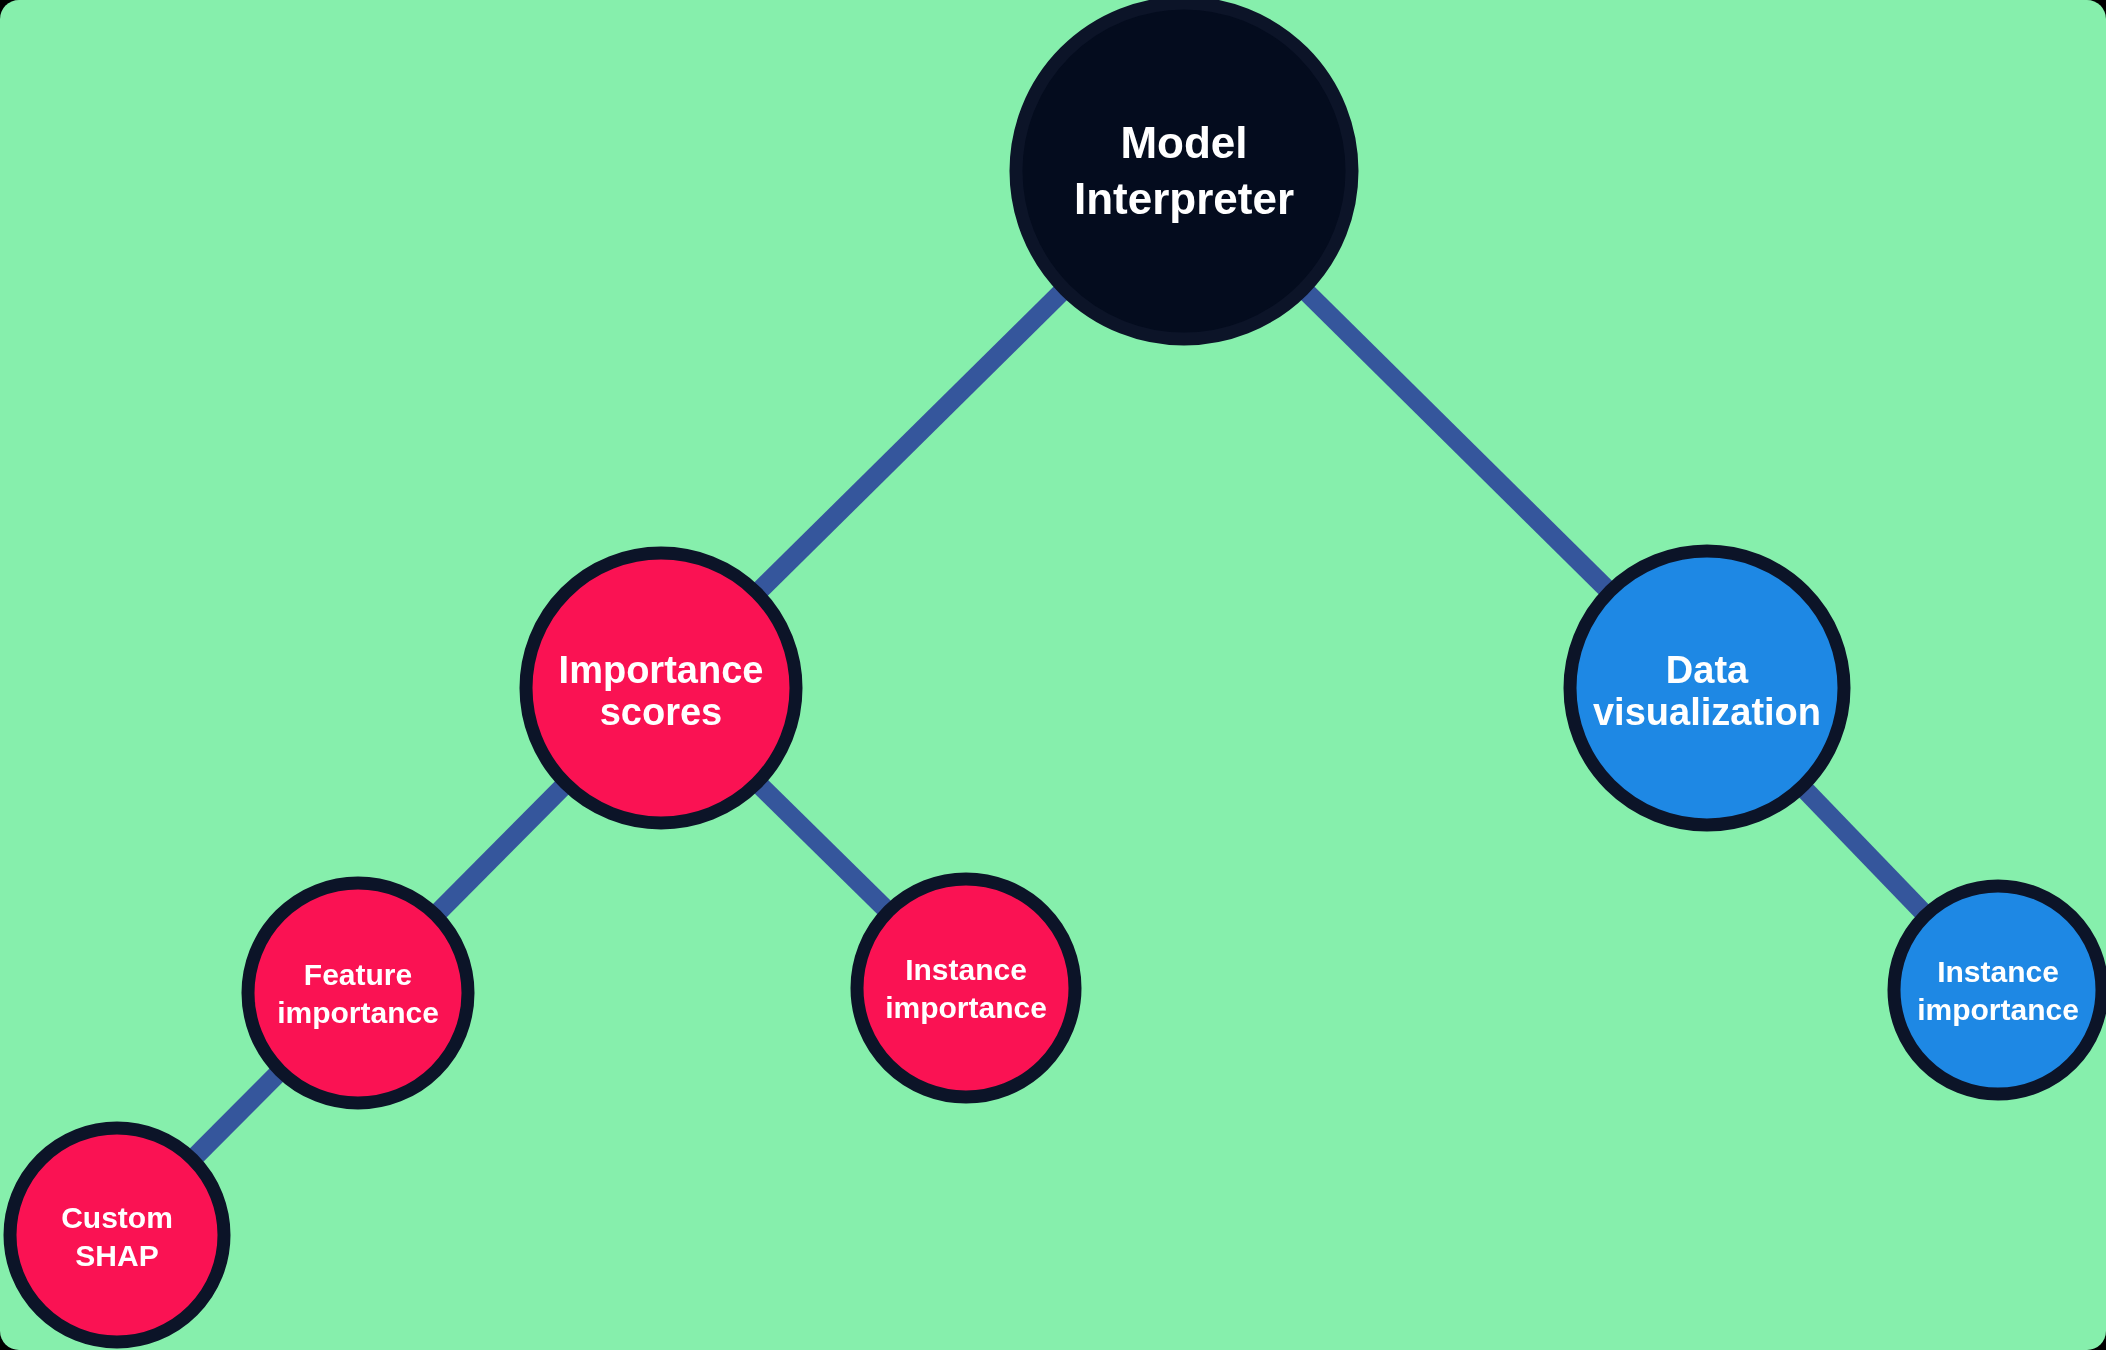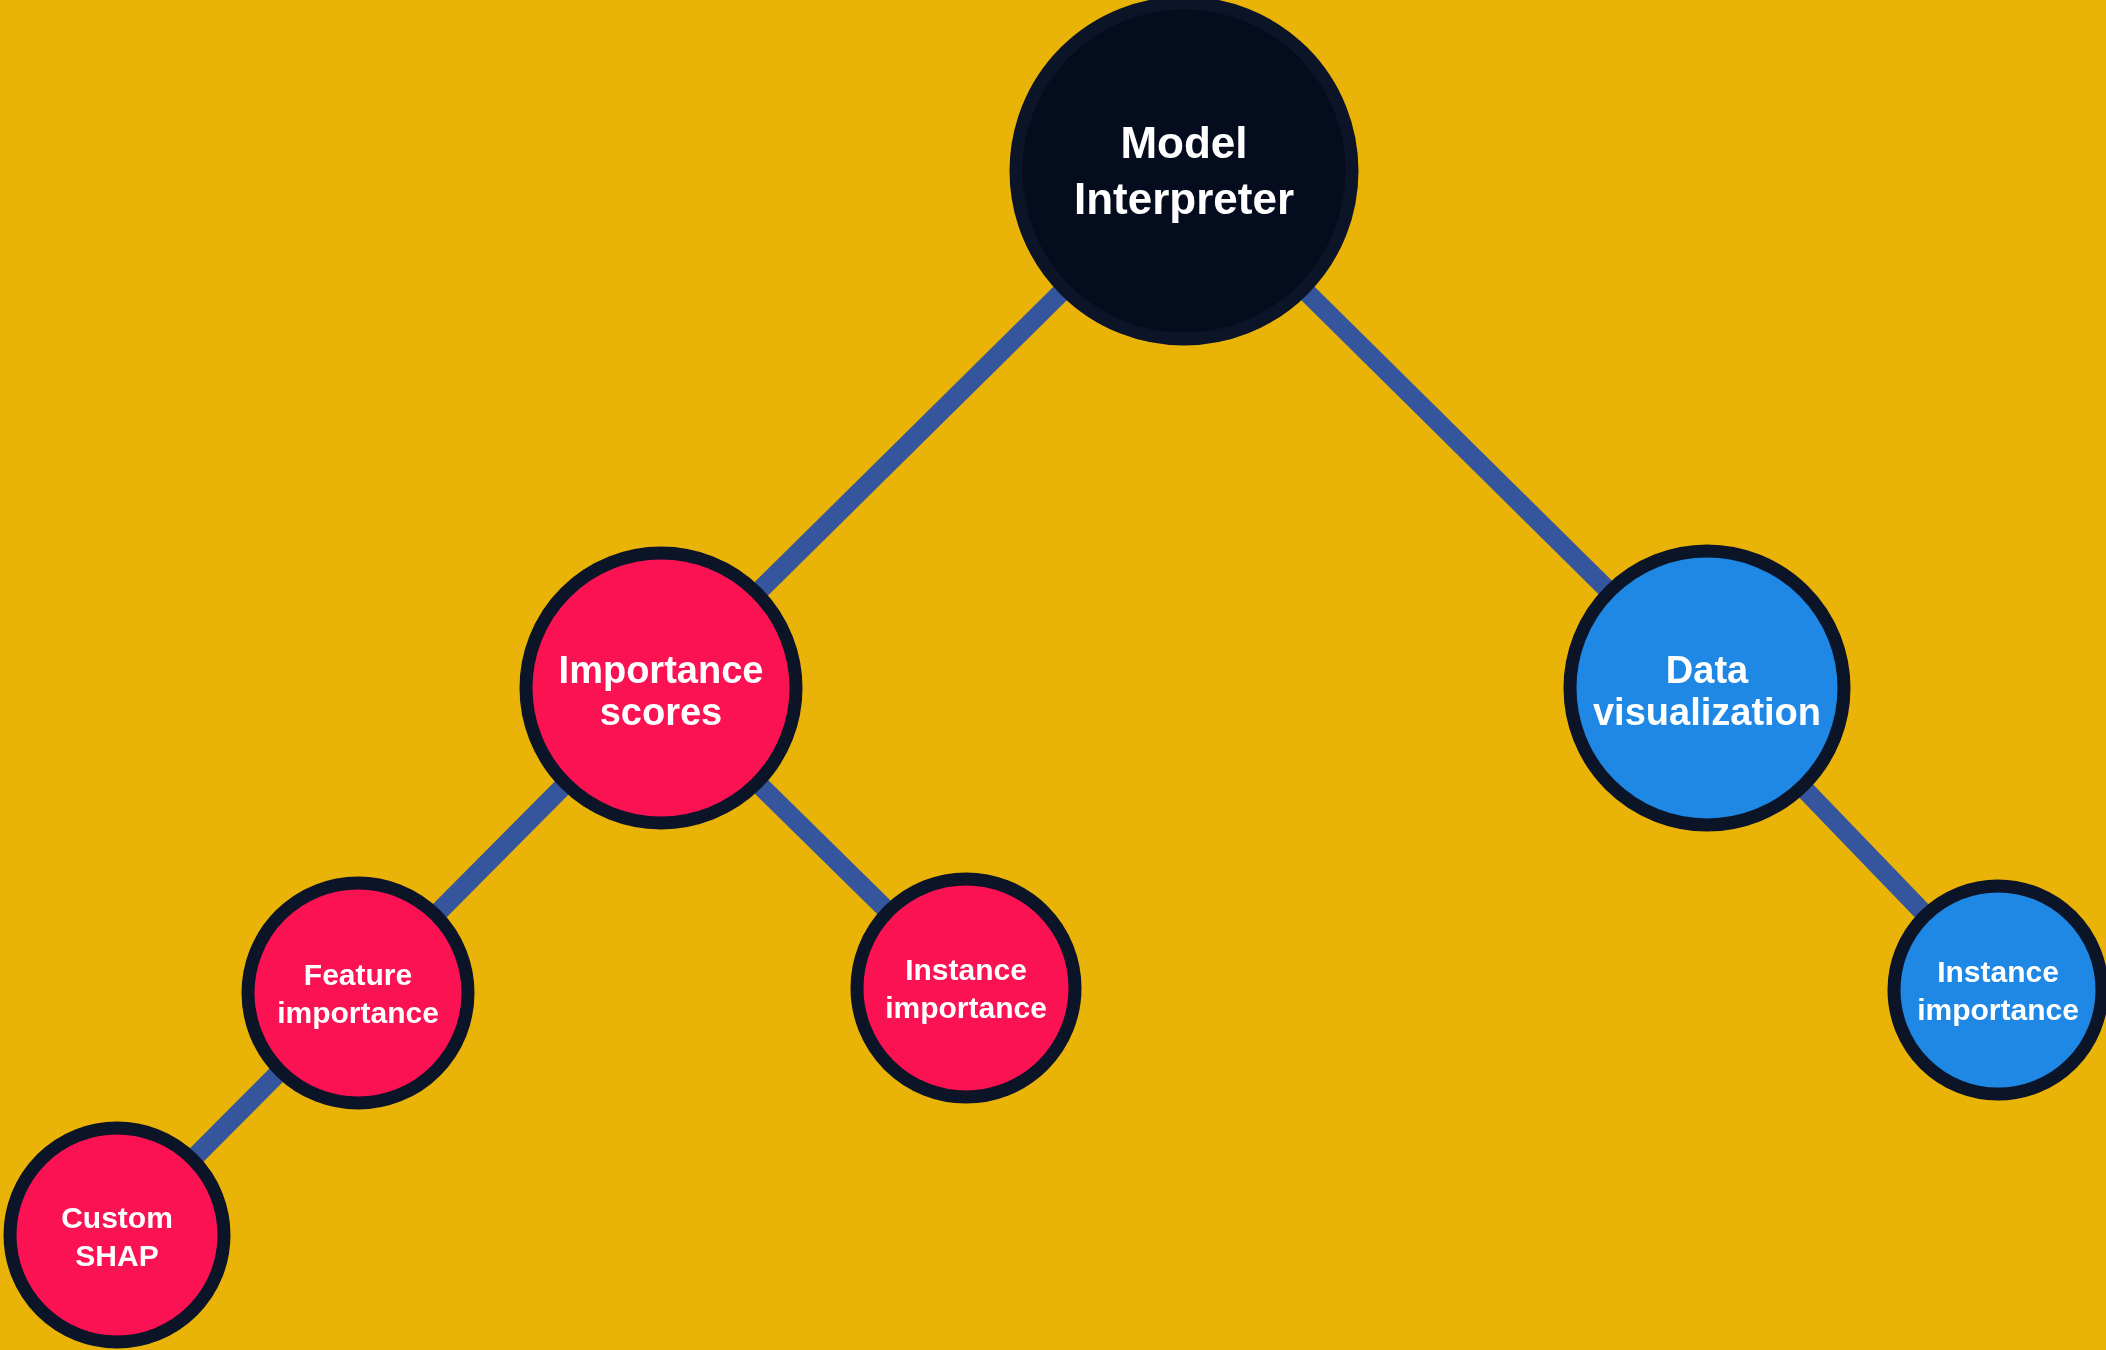--- a/index.html
+++ b/index.html
@@ -4,22 +4,23 @@
 <style>
   html, body {
     margin: 0;
     padding: 0;
     background: #000000;
   }
   .stage {
     position: relative;
     width: 2106px;
     height: 1350px;
-    background: #eab308;
+    background: #86efac;
     overflow: hidden;
+    border-radius: 19px;
   }
   svg.diagram {
     position: absolute;
     left: 0;
     top: 0;
     display: block;
   }
   .edge {
     stroke-width: 19;
     stroke-linecap: butt;

